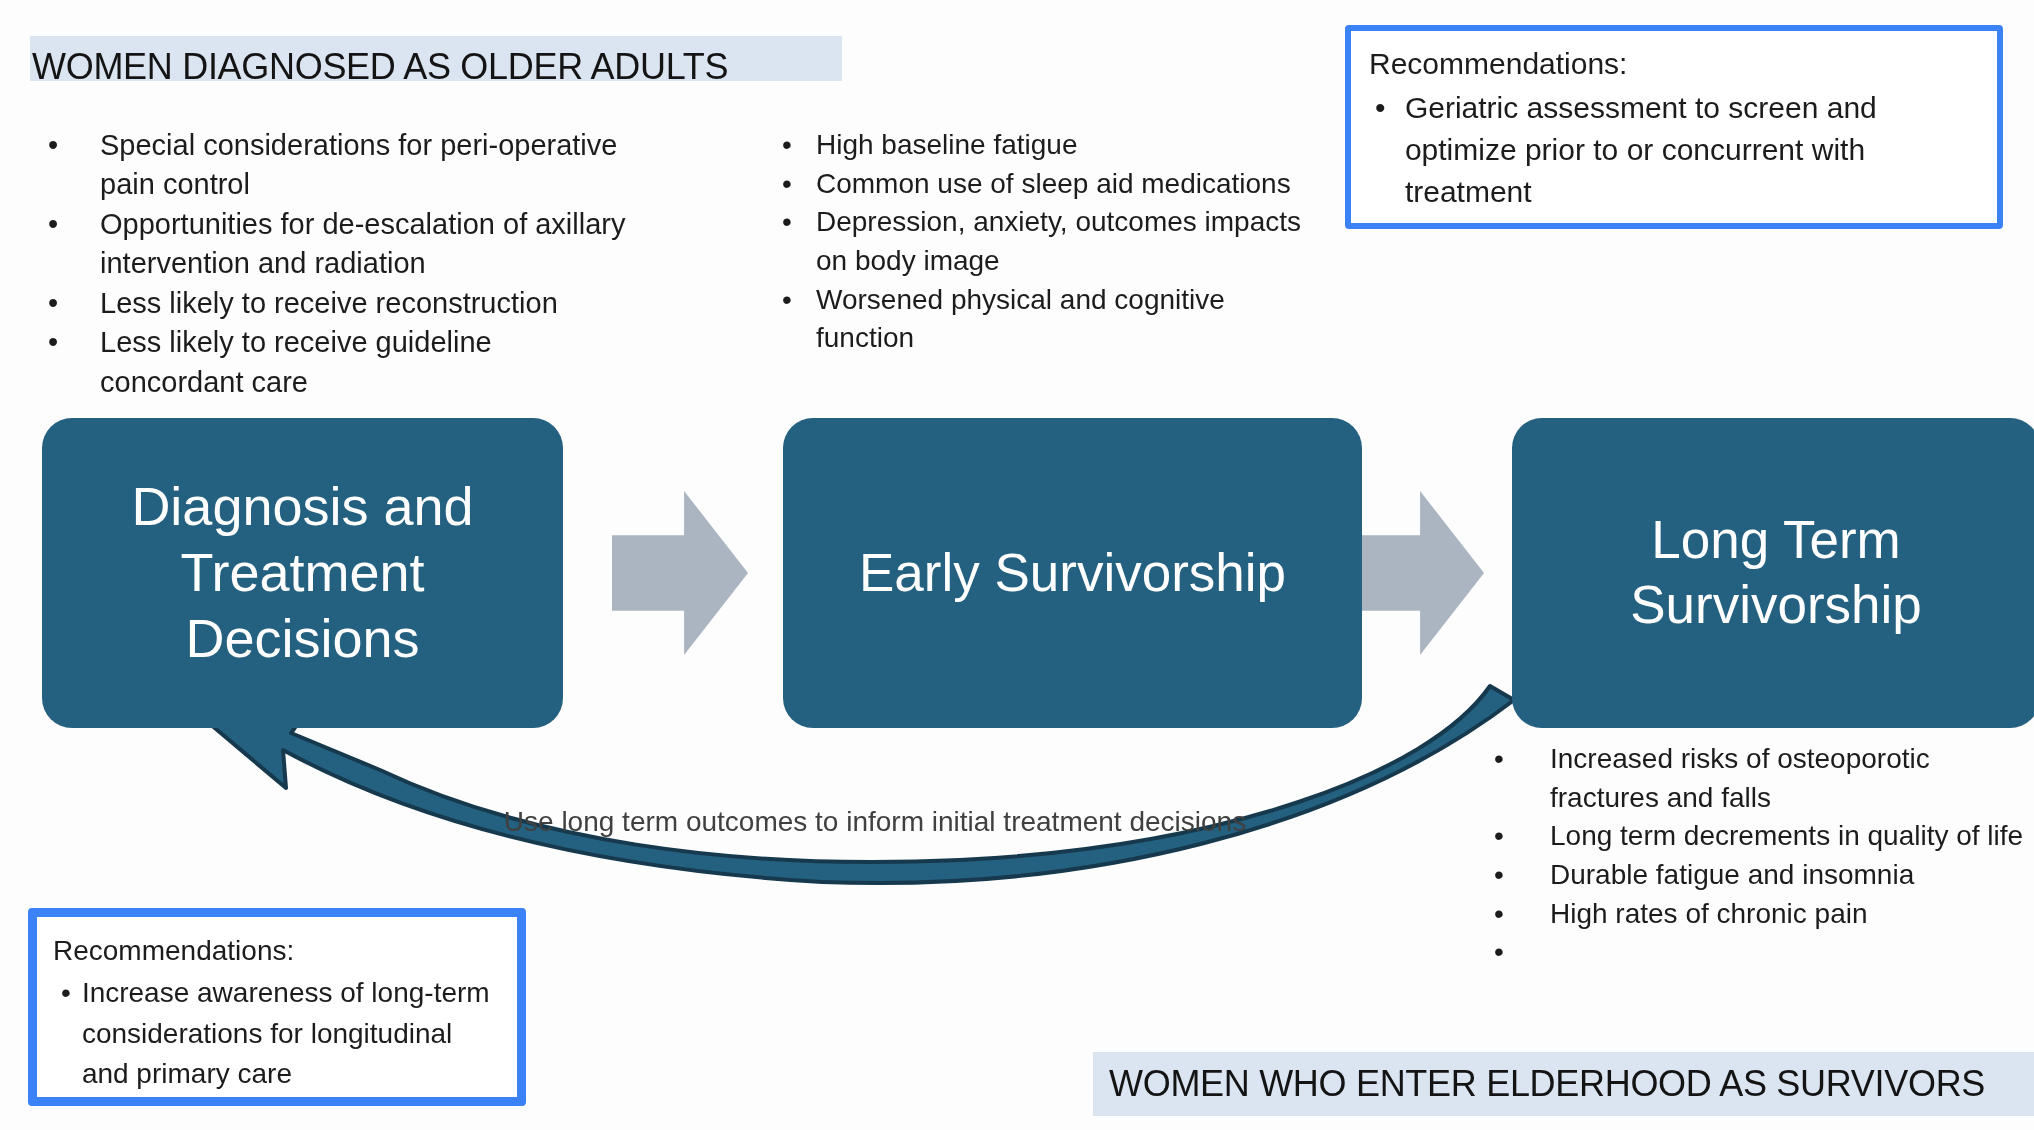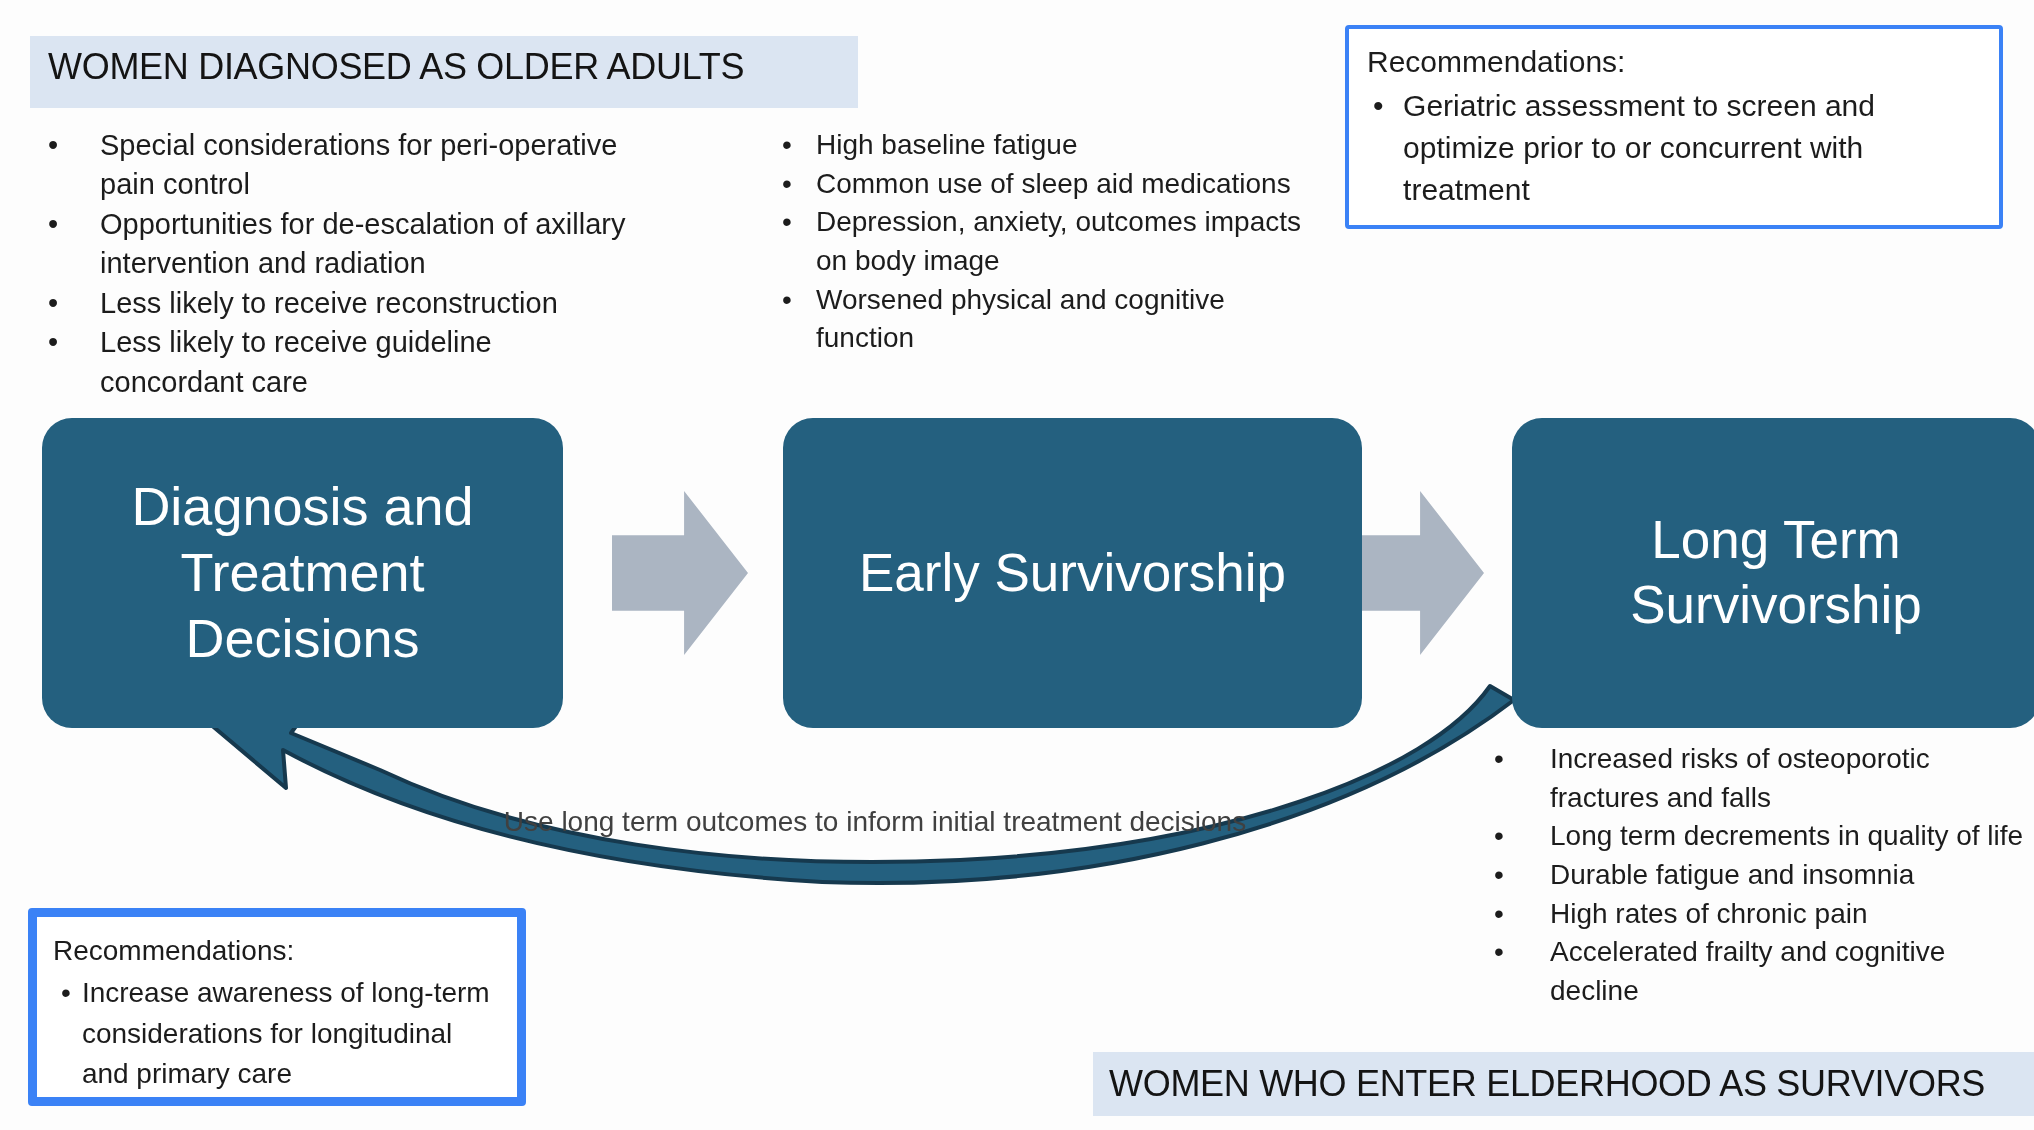--- a/index.html
+++ b/index.html
@@ -7,35 +7,35 @@
     position:relative;width:2034px;height:1130px;overflow:hidden;
     background:#fdfdfd;
     font-family:"Liberation Sans", sans-serif;
     color:#1c1c1c;
   }
   
   .band{
     position:absolute;background:#dbe5f2;color:#141414;
     font-size:36px;letter-spacing:-0.3px;white-space:nowrap;
   }
-  .band.top{left:30px;top:36px;width:810px;height:72px;line-height:62px;padding-left:18px;}
+  .band.top{left:30px;top:36px;width:810px;height:45px;line-height:62px;padding-left:2px;}
   .band.bottom{left:1093px;top:1052px;width:941px;height:64px;line-height:64px;padding-left:16px;}
   
   .blist{position:absolute;}
   .blist .bitem{display:flex;align-items:flex-start;}
   .blist .bullet{flex:0 0 auto;}
   .left-list{left:48px;top:126px;width:586px;font-size:29px;line-height:1.36;}
   .left-list .bullet{width:52px;}
   .mid-list{left:782px;top:126px;width:532px;font-size:28px;line-height:1.38;}
   .mid-list .bullet{width:34px;}
   .right-list{left:1494px;top:740px;width:534px;font-size:28px;line-height:1.38;}
   .right-list .bullet{width:56px;}
   
   .rec-box{
-    position:absolute;background:#ffffff;border:4px solid #3b82f6;border-radius:4px;
+    position:absolute;background:#ffffff;border:6px solid #3b82f6;border-radius:4px;
     box-sizing:border-box;
   }
   .rec-box.top{left:1345px;top:25px;width:658px;height:204px;padding:12px 18px;font-size:30px;line-height:1.4;}
   .rec-box.bottom{left:28px;top:908px;width:498px;height:198px;padding:14px 16px;font-size:28px;line-height:1.44;border-width:9px;}
   .rec-title{margin:0 0 2px 0;}
   .rec-item{display:flex;align-items:flex-start;}
   .rec-box.top .bullet{width:62px;text-align:left;padding-left:6px;box-sizing:border-box;}
   .rec-box.bottom .bullet{width:58px;text-align:left;padding-left:8px;box-sizing:border-box;}
   
   .stage{
@@ -153,21 +153,20 @@
     <div class="bitem">
       <span class="bullet">•</span>
       <span class="btext">Durable fatigue and insomnia</span>
     </div>
     <div class="bitem">
       <span class="bullet">•</span>
       <span class="btext">High rates of chronic pain</span>
     </div>
     <div class="bitem">
       <span class="bullet">•</span>
-      <span class="btext">Accelerated frailty and cognitive decline</span>
     </div>
   </div>
 
   <div class="rec-box bottom">
     <div class="rec-title">Recommendations:</div>
     <div class="rec-item">
       <span class="bullet">•</span>
       <span class="btext">Increase awareness of long-term considerations for longitudinal and primary care</span>
     </div>
   </div>

